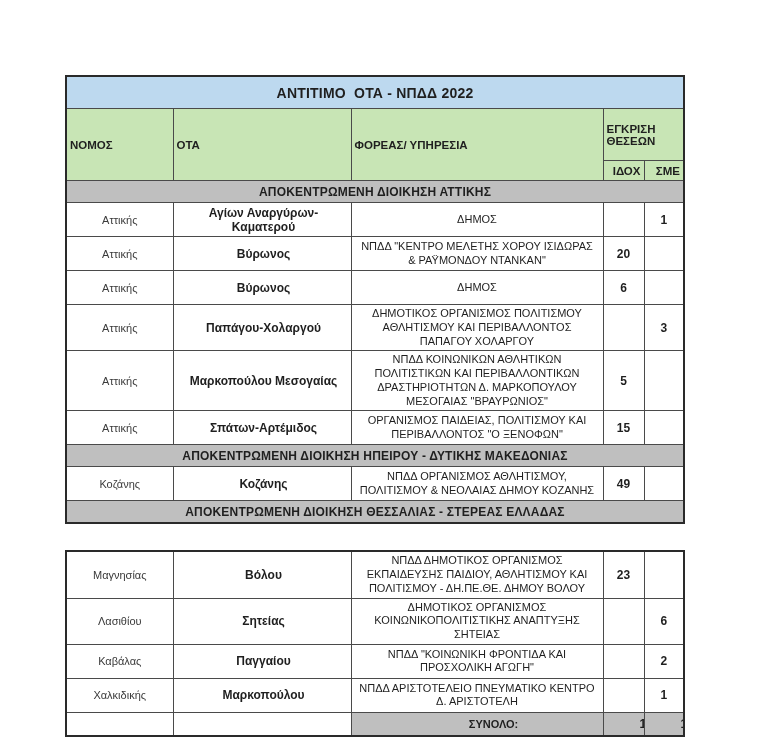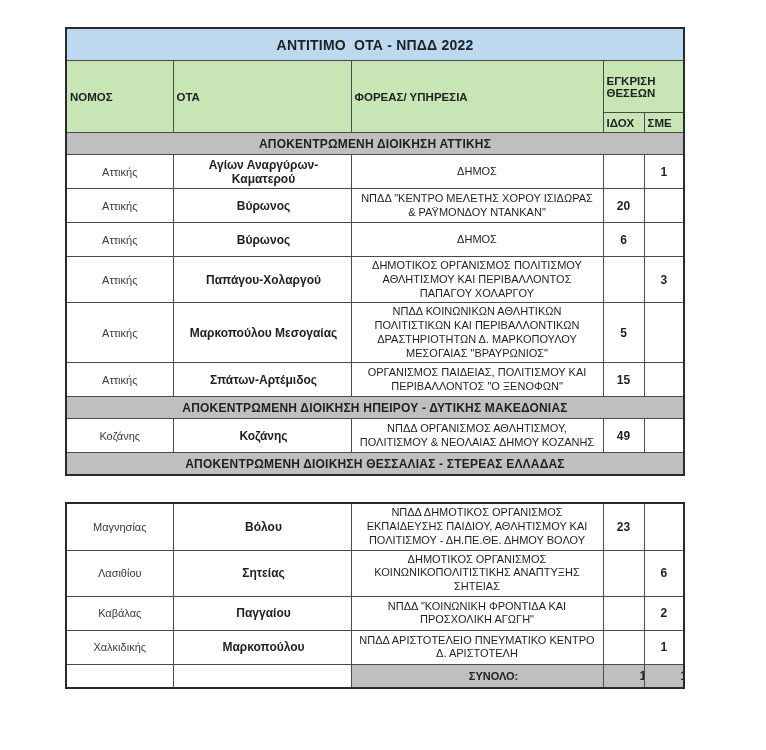--- a/index.html
+++ b/index.html
@@ -13,20 +13,21 @@
   .doc {
     position: absolute;
     left: 65px; top: 27px;
     width: 618px;
   }
   table.doc-table {
     border-collapse: collapse;
     table-layout: fixed;
     width: 618px;
     border: 2px solid #2a2a2a;
+    margin-top: 48px;
   }
   table.doc-table.second { margin-top: 26px; }
   .doc-table td, .doc-table th {
     border: 1px solid #4a4a4a;
     padding: 1px 3px;
     overflow: hidden;
     vertical-align: middle;
   }
   tr.title-row th {
     background: var(--c_title, #BDD9EF);
@@ -41,21 +42,21 @@
     background: var(--c_header, #C8E5B5);
     font-size: 11.5px;
     font-weight: bold;
     text-align: left;
   }
   tr.head-row { height: 52px; }
   tr.subhead-row th {
     background: var(--c_header, #C8E5B5);
     font-size: 11.5px;
     font-weight: bold;
-    text-align: left;
+    text-align: right;
     height: 17px;
   }
   tr.section-row td {
     background: var(--c_section, #BFBFBF);
     font-size: 12px;
     font-weight: bold;
     text-align: center;
     height: 19px;
     letter-spacing: 0.2px;
   }

